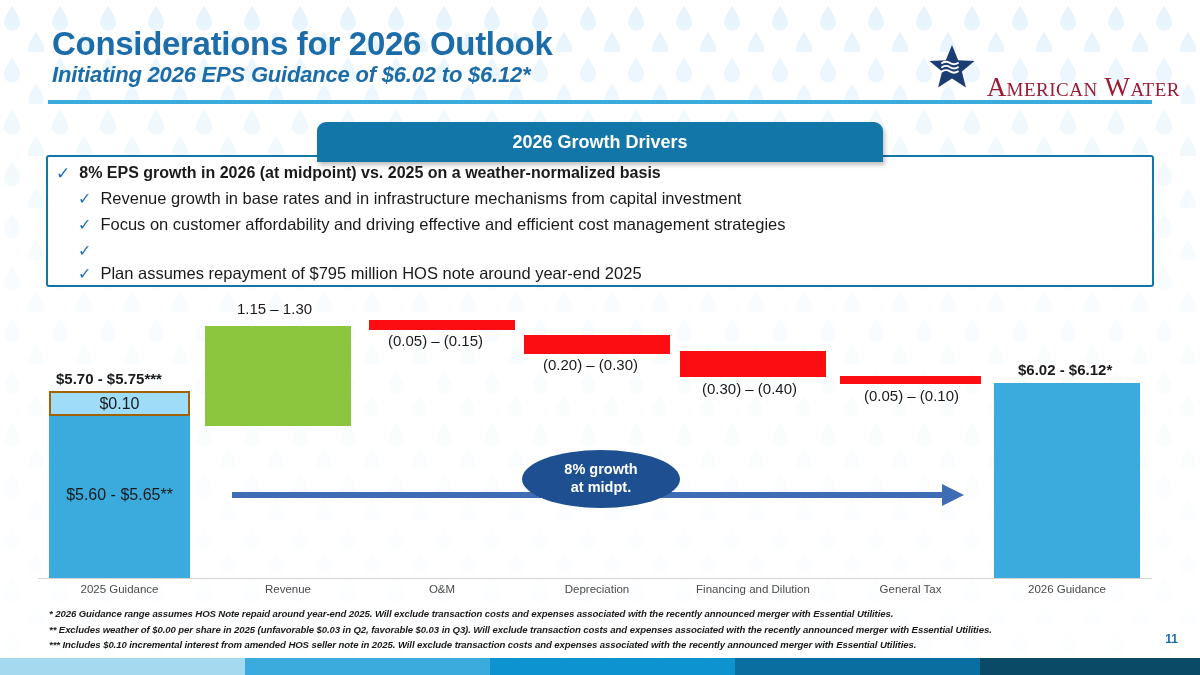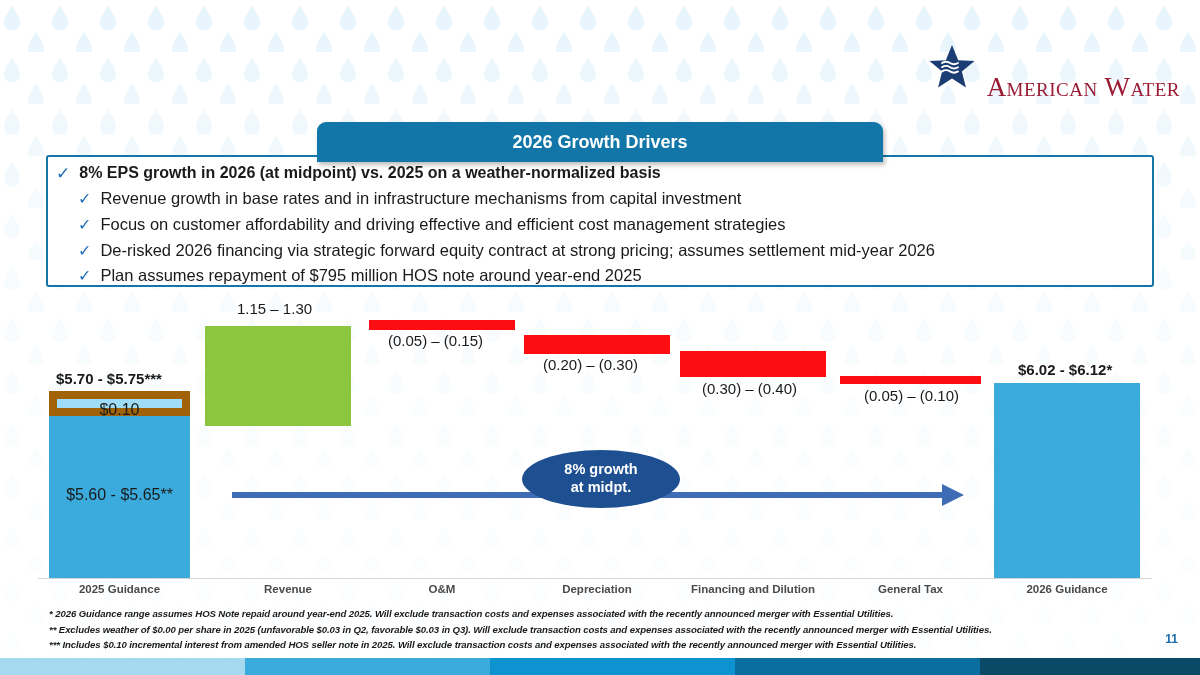--- a/index.html
+++ b/index.html
@@ -61,33 +61,33 @@
   .gd-item.lvl0{margin-left:0px;margin-bottom:5px;}
   .gd-item.lvl0 .txt{font-weight:bold;font-size:16px;}
   .gd-item.lvl0 .chk{font-size:17px;}
   .gd-item.lvl1{margin-left:22px;margin-bottom:4px;}
 
   
   .chart{position:absolute;left:0;top:290px;width:1200px;height:320px;z-index:2;}
   .axis-line{position:absolute;left:38px;top:288px;width:1114px;height:1px;background:#d4d4d4;}
   .bar{position:absolute;}
   .bar-blue{background:#3aabdc;}
-  .bar-blue-top{background:#9fdcf7;border:8px solid #a16207;box-sizing:border-box;}
+  .bar-blue-top{background:#9fdcf7;border:2px solid #a16207;box-sizing:border-box;}
   .bar-green{background:#8cc63e;}
   .bar-red{background:#fc0d12;}
   .bar-lbl{
     position:absolute;font-size:15px;color:#1a1a1a;white-space:nowrap;
   }
   .bar-lbl.bold{font-weight:bold;font-size:15px;}
   .bar-inner{
     position:absolute;width:100%;text-align:center;font-size:16px;color:#1a1a1a;
   }
   .cat-row{position:absolute;left:0;top:293px;width:1200px;height:22px;}
   .cat{
-    position:absolute;text-align:center;font-size:11.5px;font-weight:bold;
+    position:absolute;text-align:center;font-size:11.5px;font-weight:normal;
     color:#4a4a4a;white-space:nowrap;
   }
 
   
   .arrow-line{position:absolute;left:232px;top:492px;width:718px;height:6px;background:#3e6cb5;z-index:2;}
   .arrow-head{
     position:absolute;left:942px;top:484px;width:0;height:0;z-index:2;
     border-top:11px solid transparent;border-bottom:11px solid transparent;
     border-left:22px solid #3e6cb5;
   }
@@ -128,20 +128,25 @@
         <stop offset="0%" stop-color="#fff" stop-opacity="0.25"></stop>
         <stop offset="18%" stop-color="#fff" stop-opacity="0.55"></stop>
         <stop offset="45%" stop-color="#fff" stop-opacity="0.82"></stop>
         <stop offset="100%" stop-color="#fff" stop-opacity="0.93"></stop>
       </linearGradient>
     </defs>
     <rect x="0" y="0" width="1200" height="660" fill="url(#dropPat)"></rect>
     <rect x="0" y="0" width="1200" height="660" fill="url(#fadeG)"></rect>
   </svg>
 
+  <div class="hdr">
+    <div class="title">Considerations for 2026 Outlook</div>
+    <div class="subtitle">Initiating 2026 EPS Guidance of $6.02 to $6.12*</div>
+    <div class="hrule"></div>
+  </div>
 
   <div class="logo">
     <svg class="logo-star" viewBox="0 0 50 46">
       <path d="M25 1 L31.2 16.2 L47.5 17.1 L34.9 27.5 L38.9 43.4 L25 34.6 L11.1 43.4 L15.1 27.5 L2.5 17.1 L18.8 16.2 Z" fill="#1b3d73"></path>
       <path d="M15 19 q4 -2.6 8 0 q4 2.6 8 0" stroke="#fff" stroke-width="1.9" fill="none" stroke-linecap="round"></path>
       <path d="M15 23.2 q4 -2.6 8 0 q4 2.6 8 0" stroke="#fff" stroke-width="1.9" fill="none" stroke-linecap="round"></path>
       <path d="M15 27.4 q4 -2.6 8 0 q4 2.6 8 0" stroke="#fff" stroke-width="1.9" fill="none" stroke-linecap="round"></path>
     </svg>
     <div class="logo-text">American Water</div>
   </div>
@@ -158,21 +163,20 @@
     <div class="gd-item lvl1">
       <span class="chk">✓</span>
       <span class="txt">Revenue growth in base rates and in infrastructure mechanisms from capital investment</span>
     </div>
     <div class="gd-item lvl1">
       <span class="chk">✓</span>
       <span class="txt">Focus on customer affordability and driving effective and efficient cost management strategies</span>
     </div>
     <div class="gd-item lvl1">
       <span class="chk">✓</span>
-      <span class="txt">De-risked 2026 financing via strategic forward equity contract at strong pricing; assumes settlement mid-year 2026</span>
     </div>
     <div class="gd-item lvl1">
       <span class="chk">✓</span>
       <span class="txt">Plan assumes repayment of $795 million HOS note around year-end 2025</span>
     </div>
   </div>
 
   <div class="chart">
 
     <div class="bar-lbl bold" style="left:56px;top:80px;">$5.70 - $5.75***</div>

